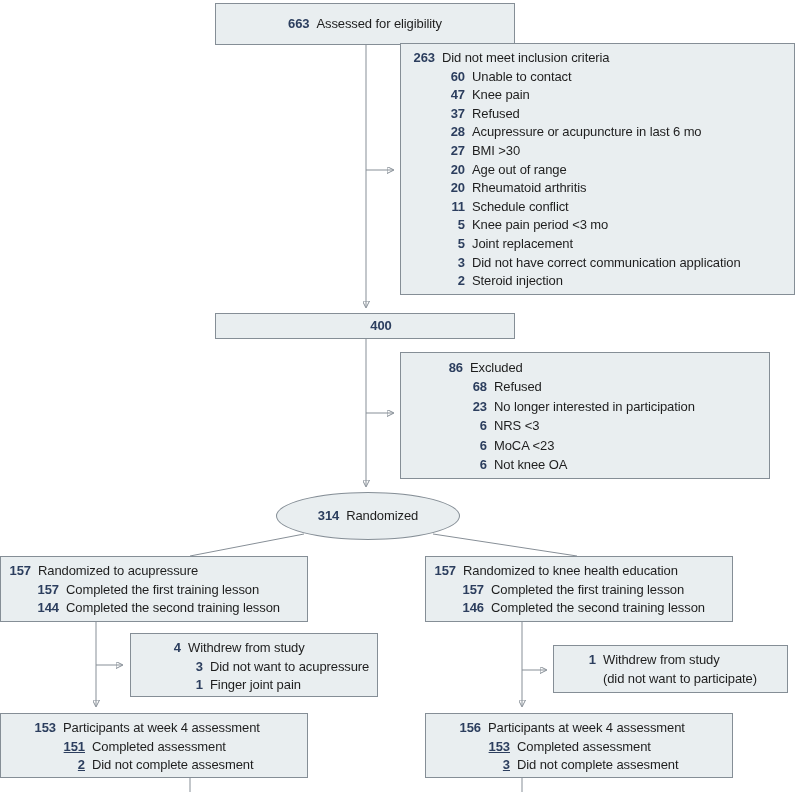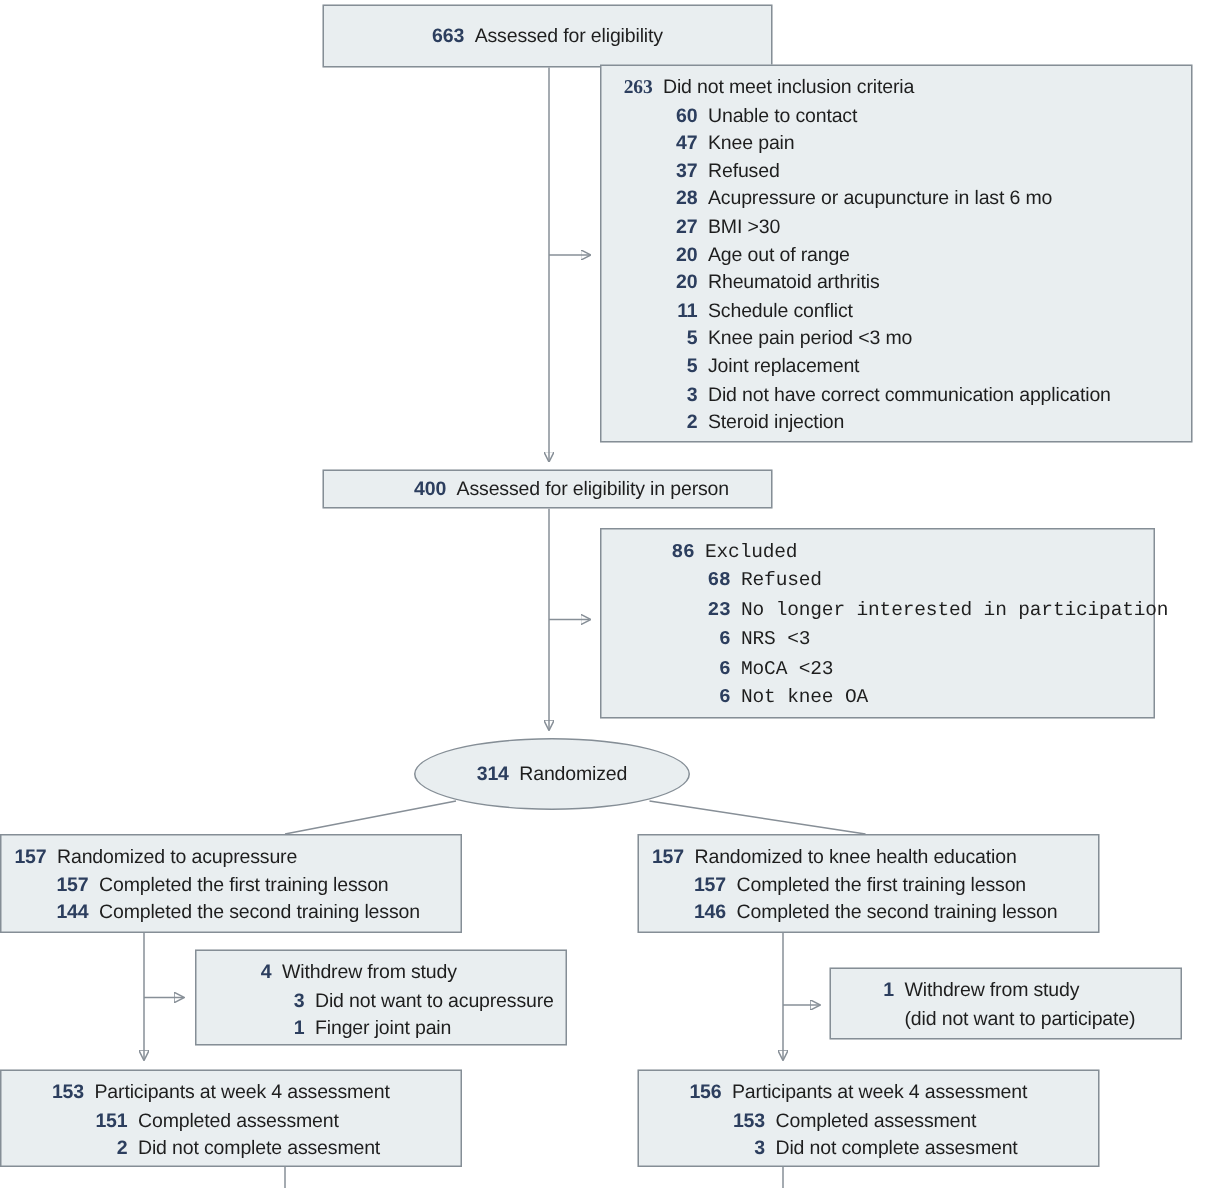--- a/index.html
+++ b/index.html
@@ -24,43 +24,43 @@
   .ellipse{border-radius:50%;}
   .ln{display:flex;line-height:18.6px;white-space:nowrap;}
   .n{font-weight:700;color:var(--number);text-align:right;flex:0 0 auto;}
   .t{margin-left:7px;}
   .center{display:flex;align-items:center;justify-content:center;}
   .center .ln{justify-content:center;}
   .center .n{width:auto;}
 
   #b-assessed{left:215px;top:3px;width:300px;height:42px;}
   #b-notmet{left:400px;top:43px;width:395px;height:252px;padding:5px 4px 0 6px;}
-  #b-notmet .lvl0 .n{width:28px;font-family:Liberation Serif, serif;}
+  #b-notmet .lvl0 .n{width:28px;}
   #b-notmet .lvl1 .n{width:58px;}
   #b-person{left:215px;top:313px;width:300px;height:26px;padding-left:32px;}
-  #b-excluded{left:400px;top:352px;width:370px;height:127px;padding:5px 4px 0 6px;font-family:Liberation Mono, monospace;}
+  #b-excluded{left:400px;top:352px;width:370px;height:127px;padding:5px 4px 0 6px;}
   #b-excluded .ln{line-height:19.4px;}
   #b-excluded .lvl0 .n{width:56px;}
   #b-excluded .lvl1 .n{width:80px;}
   #b-rand{left:276px;top:492px;width:184px;height:48px;}
   .arm{width:308px;height:66px;padding:5px 2px 0 4px;top:556px;}
   #b-armL{left:0;}
   #b-armR{left:425px;}
   .arm .lvl0 .n{width:26px;}
   .arm .lvl1 .n{width:54px;}
   #b-wdL{left:130px;top:633px;width:248px;height:64px;padding-top:5px;}
   #b-wdL .lvl0 .n{width:50px;}
   #b-wdL .lvl1 .n{width:72px;}
   #b-wdR{left:553px;top:645px;width:235px;height:48px;padding-top:5px;}
   #b-wdR .lvl0 .n{width:42px;}
   .wk4{width:308px;height:65px;padding-top:5px;top:713px;}
   #b-wk4L{left:0;}
   #b-wk4R{left:425px;}
   .wk4 .lvl0 .n{width:55px;}
-  .wk4 .lvl1 .n{width:84px;}
+  .wk4 .lvl1 .n{width:84px;text-decoration:underline;}
 </style>
 </head>
 <body>
 
 <div id="stage">
 
   <svg id="connectors" viewBox="0 0 805 792" xmlns="http://www.w3.org/2000/svg">
     <defs>
       <marker id="ah" markerWidth="7" markerHeight="7" refX="6" refY="3.5" orient="auto" markerUnits="userSpaceOnUse">
         <path d="M0,0 L7,3.5 L0,7 Z" fill="#878f97" stroke="none"></path>
@@ -138,21 +138,20 @@
       </div>
       <div class="ln lvl1">
         <span class="n">2</span>
         <span class="t">Steroid injection</span>
       </div>
     </div>
 
   <div id="b-person" class="box center">
       <div class="ln lvl0">
         <span class="n">400</span>
-        <span class="t">Assessed for eligibility in person</span>
       </div>
     </div>
 
   <div id="b-excluded" class="box">
       <div class="ln lvl0">
         <span class="n">86</span>
         <span class="t">Excluded</span>
       </div>
       <div class="ln lvl1">
         <span class="n">68</span>

